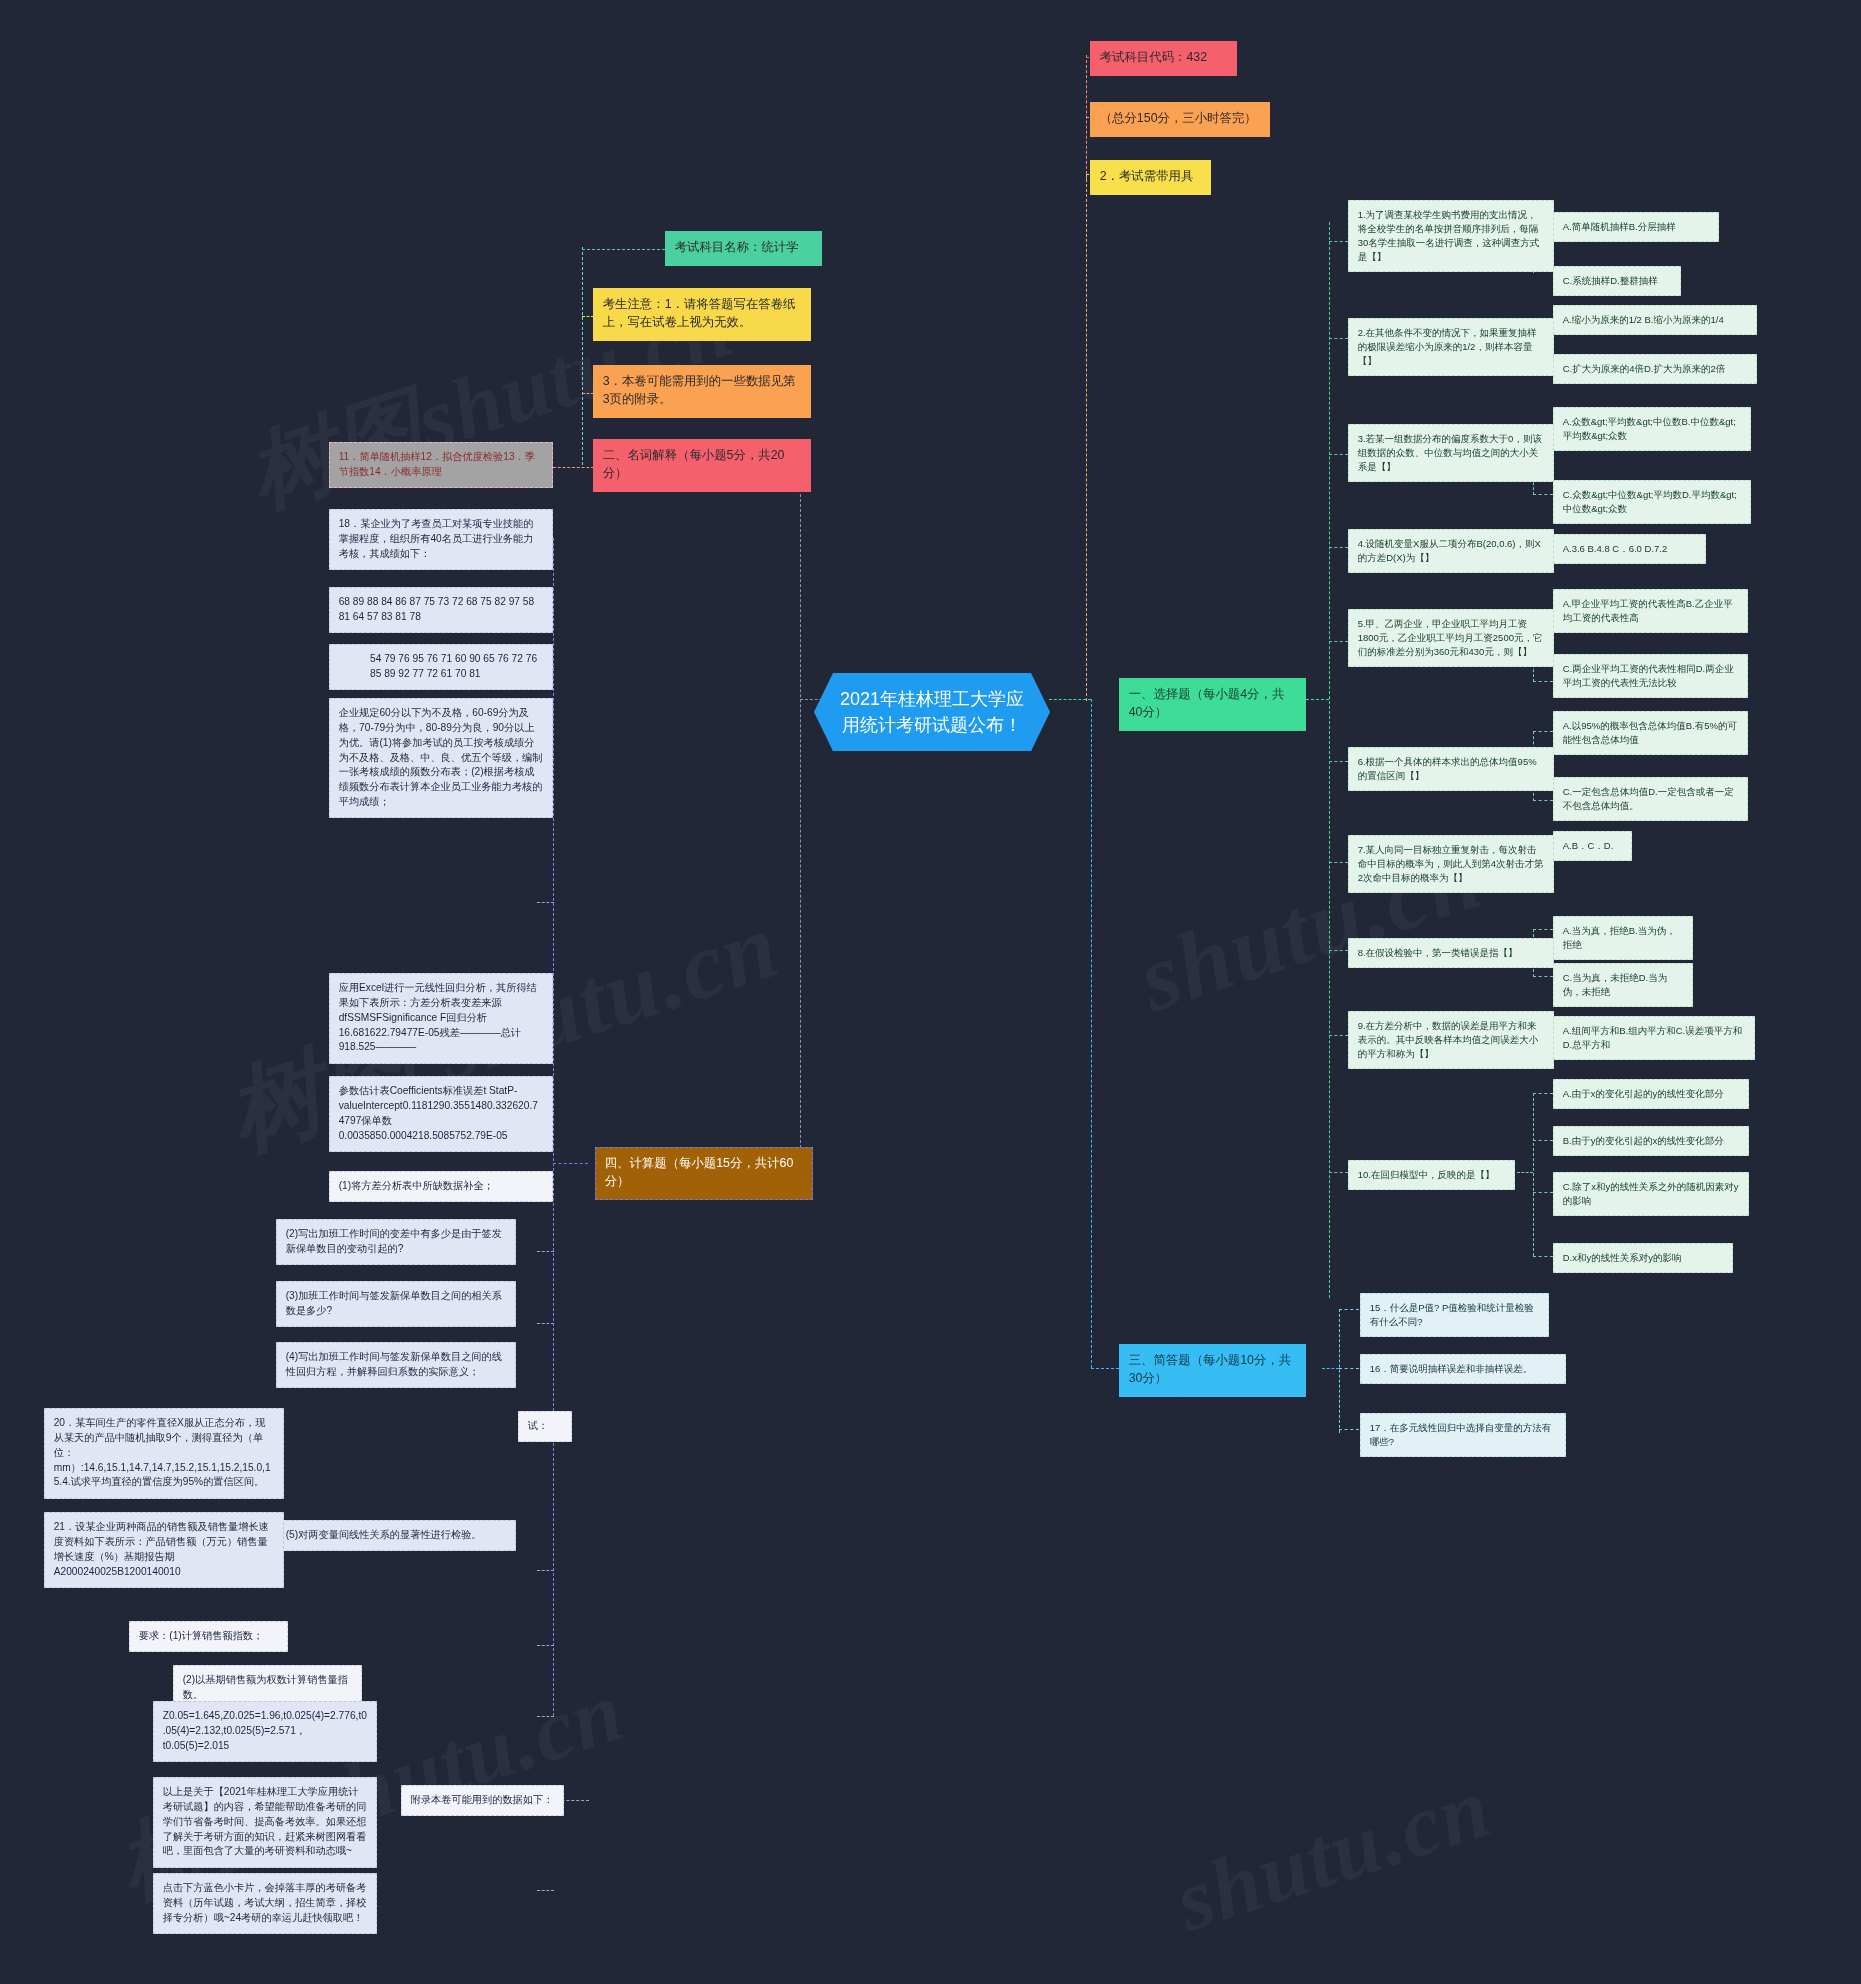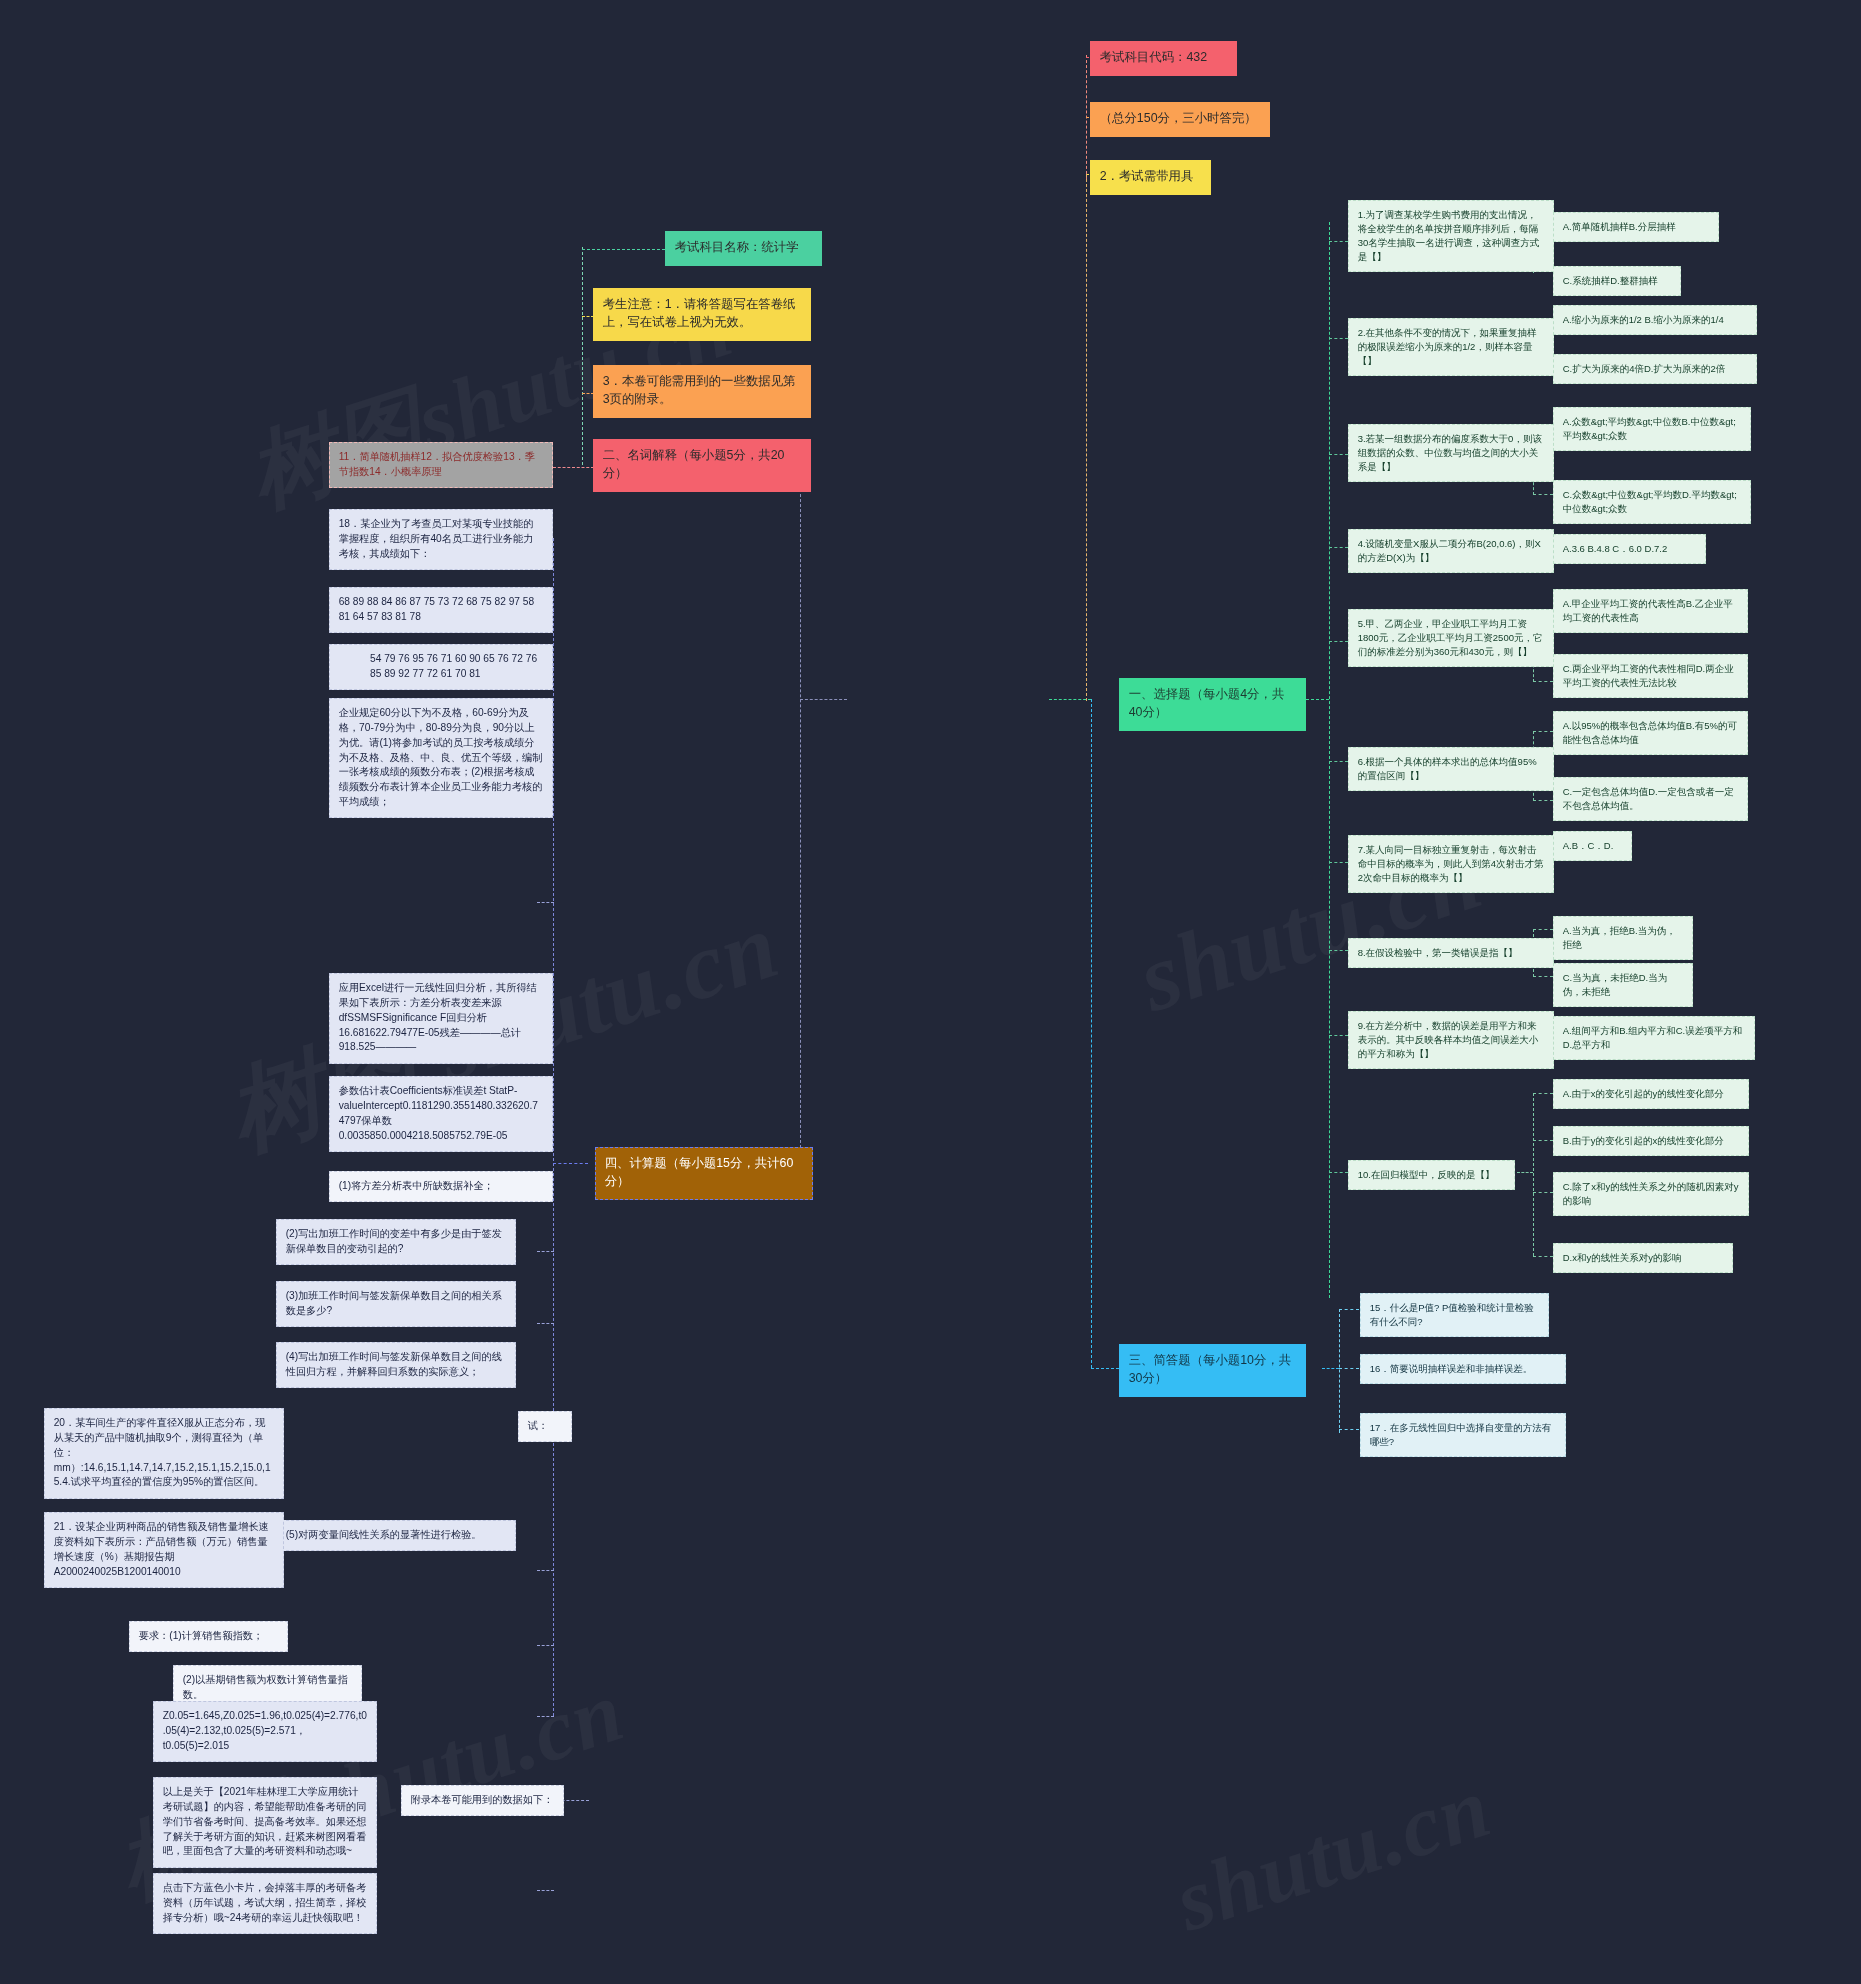--- a/index.html
+++ b/index.html
@@ -166,20 +166,23 @@
   <div class="ln h" style="left:1533px;top:1256px;width:20.4px;border-color:#7cc9a6;"></div>
 
   <div class="ln h" style="left:1322px;top:1368px;width:17.4px;border-color:#35bdf4;"></div>
   <div class="ln v" style="left:1339px;top:1309px;height:124px;border-color:#6fd2f4;"></div>
   <div class="ln h" style="left:1339px;top:1309px;width:20.4px;border-color:#6fd2f4;"></div>
   <div class="ln h" style="left:1339px;top:1368px;width:20.4px;border-color:#6fd2f4;"></div>
   <div class="ln h" style="left:1339px;top:1429px;width:20.4px;border-color:#6fd2f4;"></div>
 
   <div class="ln h" style="left:537px;top:1800px;width:52px;border-color:#9aa2d8;"></div>
 
+  <div class="node root" style="left:814px;top:673px;width:236px;">
+    <span class="txt">2021年桂林理工大学应用统计考研试题公布！</span>
+  </div>
 
   <div class="node b-red" style="left:1090px;top:41px;width:147px;">
     <span class="txt">考试科目代码：432</span>
   </div>
   <div class="node b-orange" style="left:1090px;top:102px;width:180px;">
     <span class="txt">（总分150分，三小时答完）</span>
   </div>
   <div class="node b-yellow" style="left:1090px;top:160px;width:121px;">
     <span class="txt">2．考试需带用具</span>
   </div>

